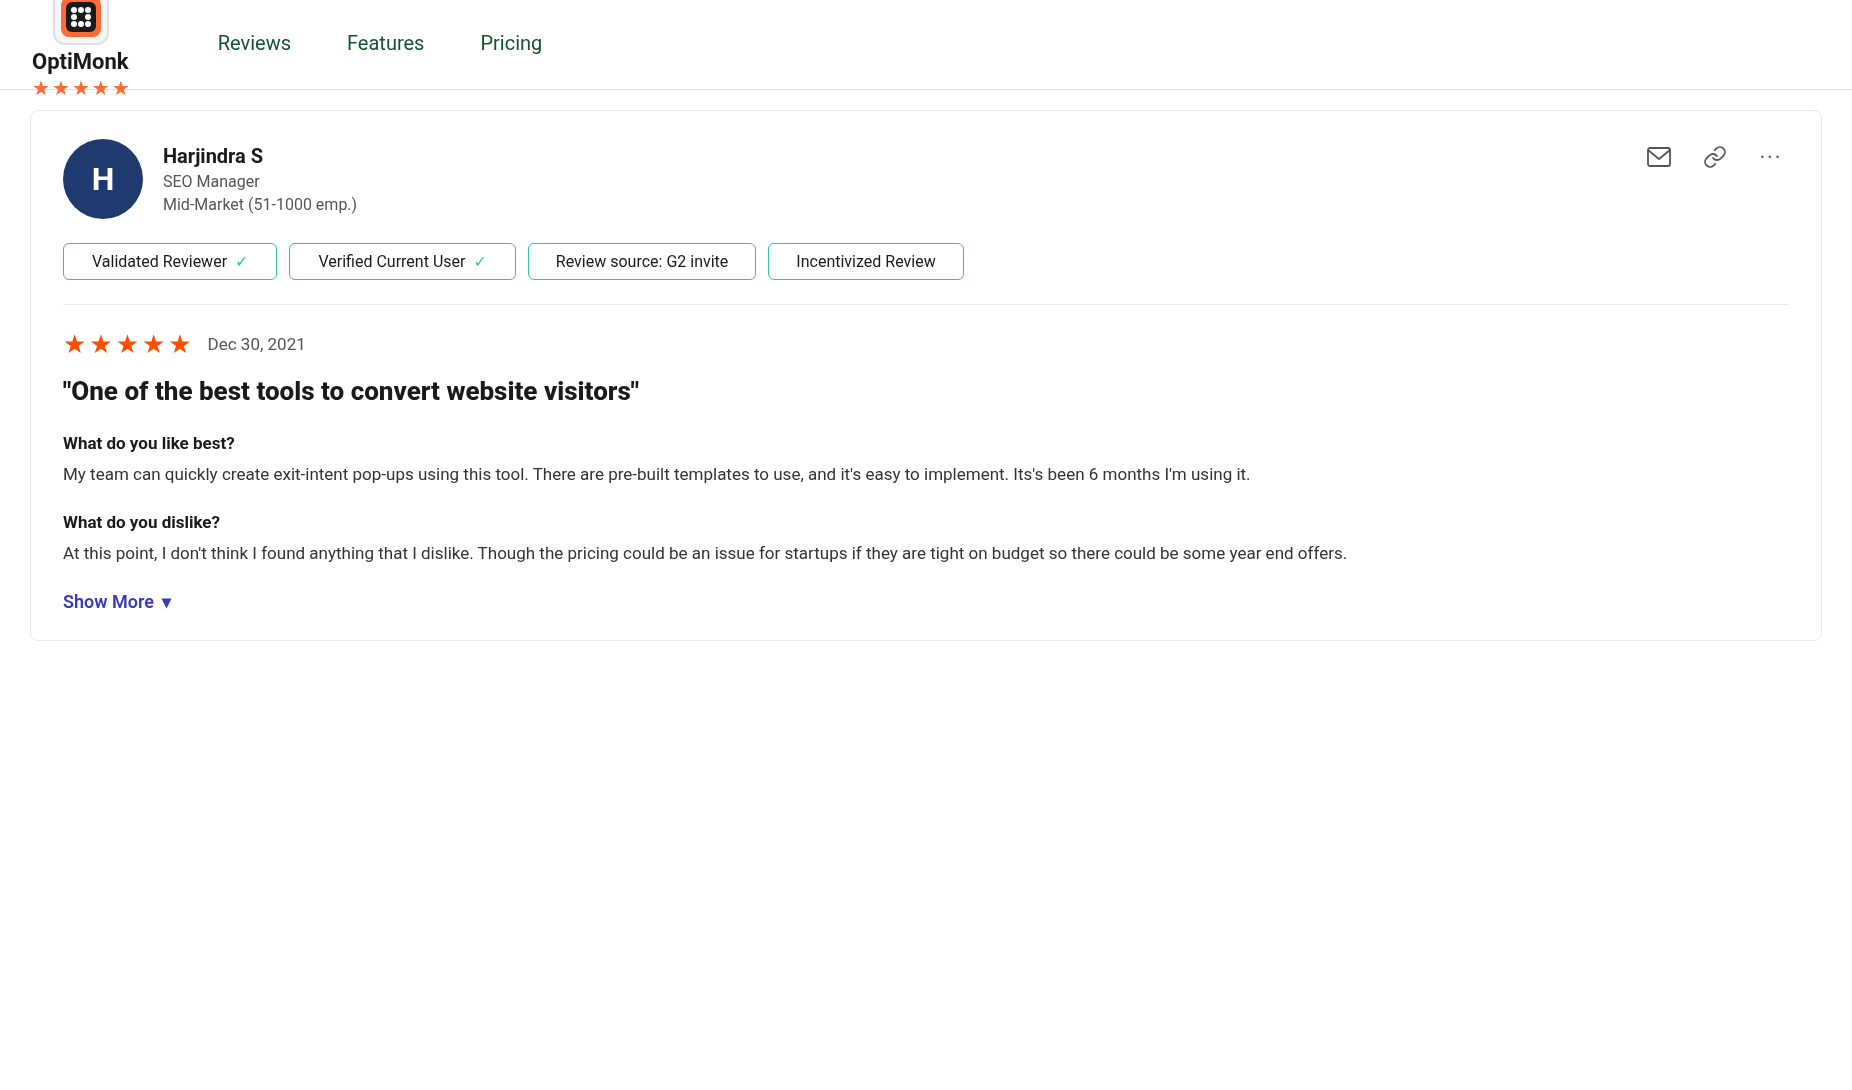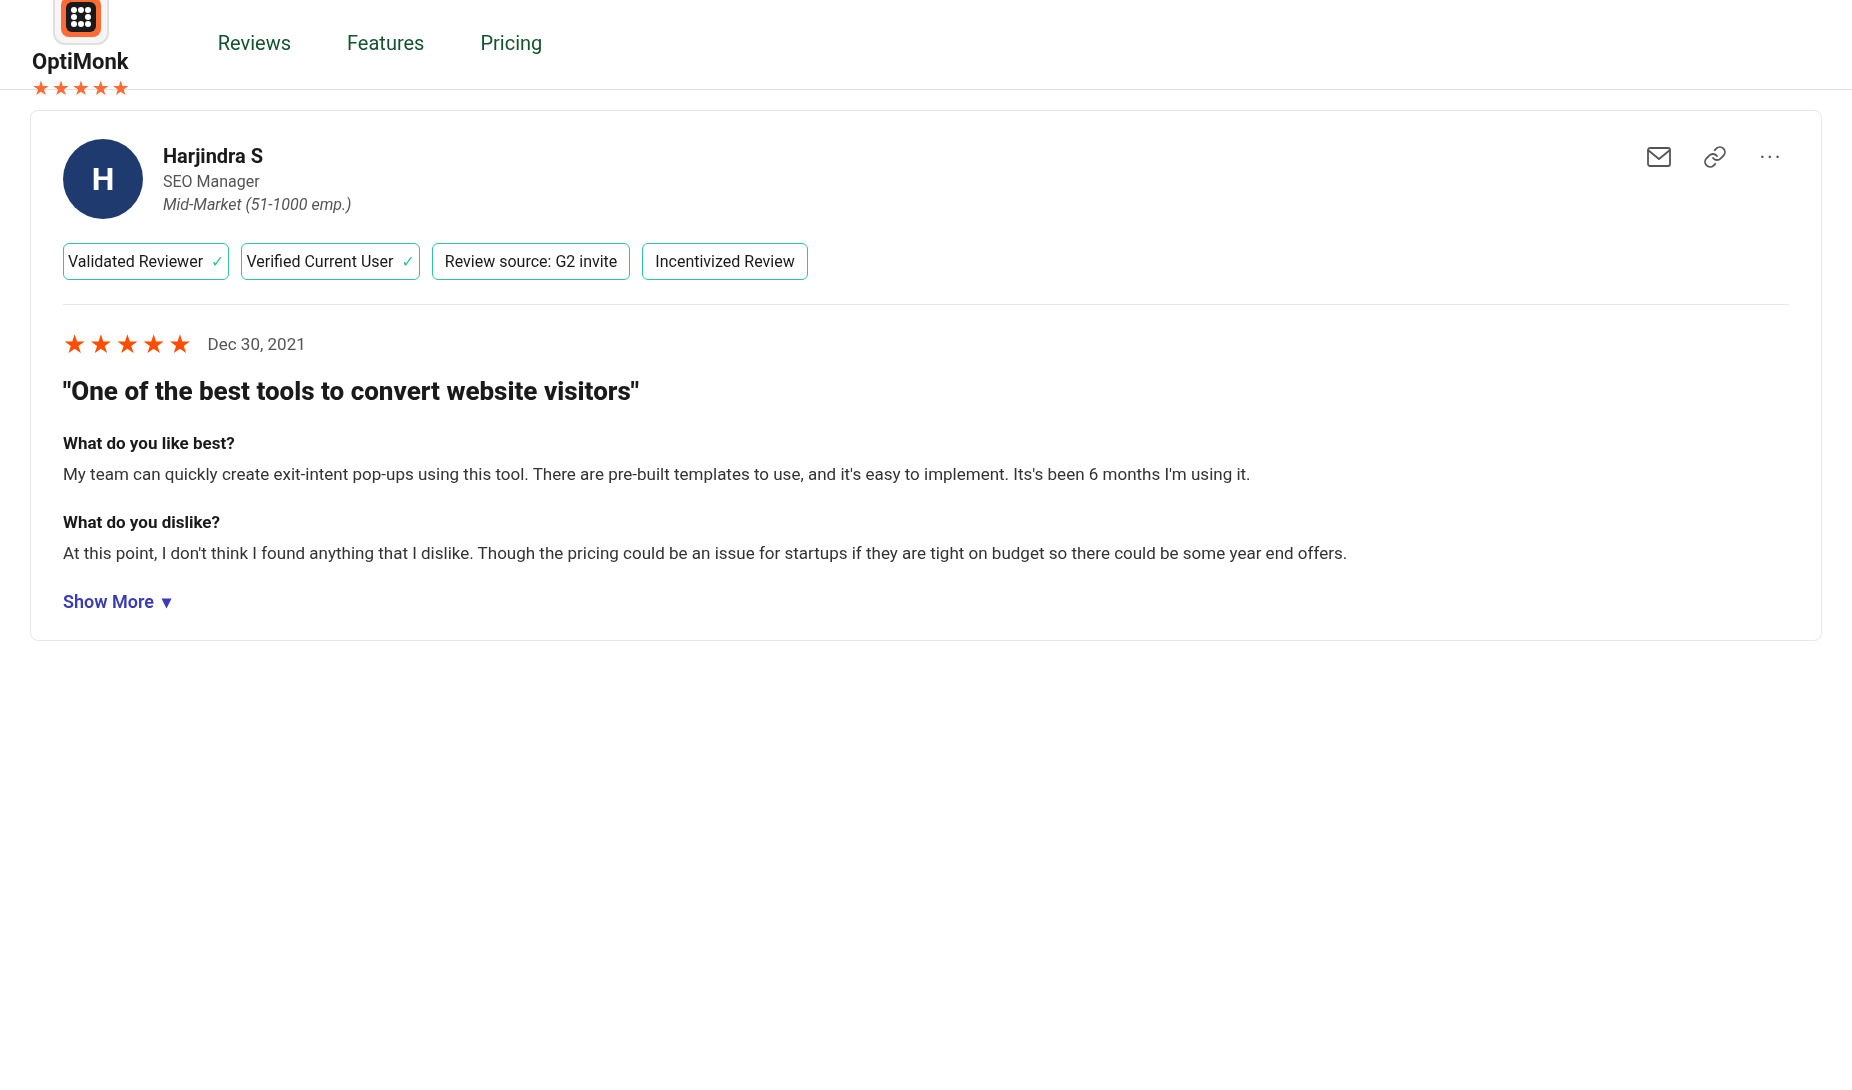--- a/index.html
+++ b/index.html
@@ -127,21 +127,20 @@
       font-weight: 700;
       color: #1a1a1a;
     }
     .reviewer-title {
       font-size: 16px;
       color: #555;
     }
     .reviewer-company {
       font-size: 16px;
       color: #555;
-      font-style: italic;
     }
     .reviewer-actions {
       display: flex;
       align-items: center;
       gap: 20px;
     }
     .action-icon {
       width: 36px;
       height: 36px;
       display: flex;
@@ -155,36 +154,36 @@
     
     .badges-row {
       display: flex;
       gap: 12px;
       margin-top: 24px;
       flex-wrap: wrap;
     }
     .badge {
       border: 1.5px solid #2ec4a0;
       border-radius: 6px;
-      padding: 8px 4px;
+      padding: 8px 28px;
       font-size: 16px;
       color: #1a1a1a;
       display: flex;
       align-items: center;
       gap: 8px;
       background: #fff;
     }
     .badge .check {
       color: #2ec4a0;
       font-size: 16px;
     }
     .badge-plain {
       border: 1.5px solid #2ec4a0;
       border-radius: 6px;
-      padding: 8px 12px;
+      padding: 8px 27px;
       font-size: 16px;
       color: #1a1a1a;
       background: #fff;
     }
 
     
     .divider {
       border: none;
       border-top: 1px solid #e8e8e8;
       margin: 24px 0;

